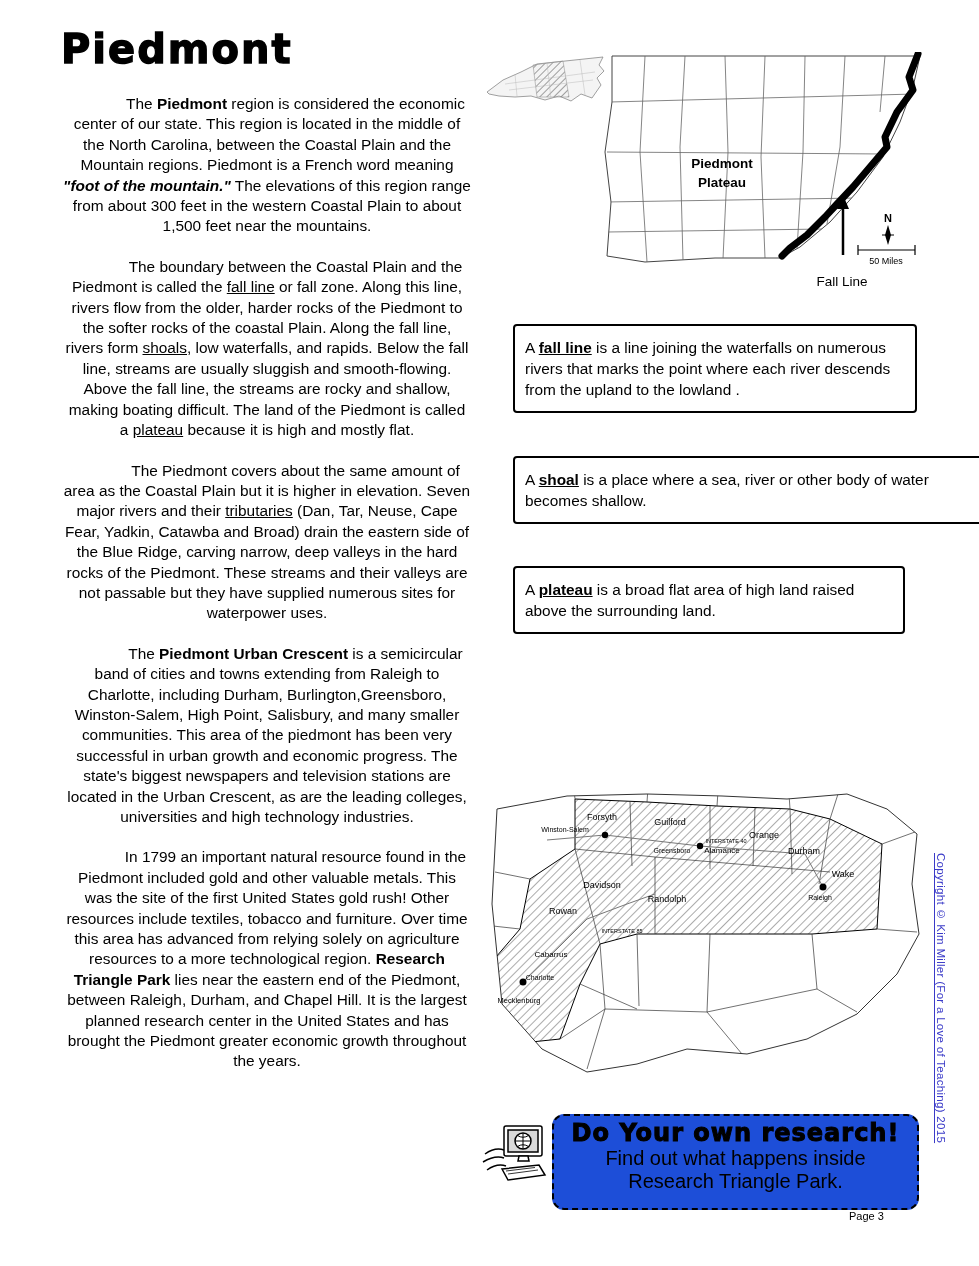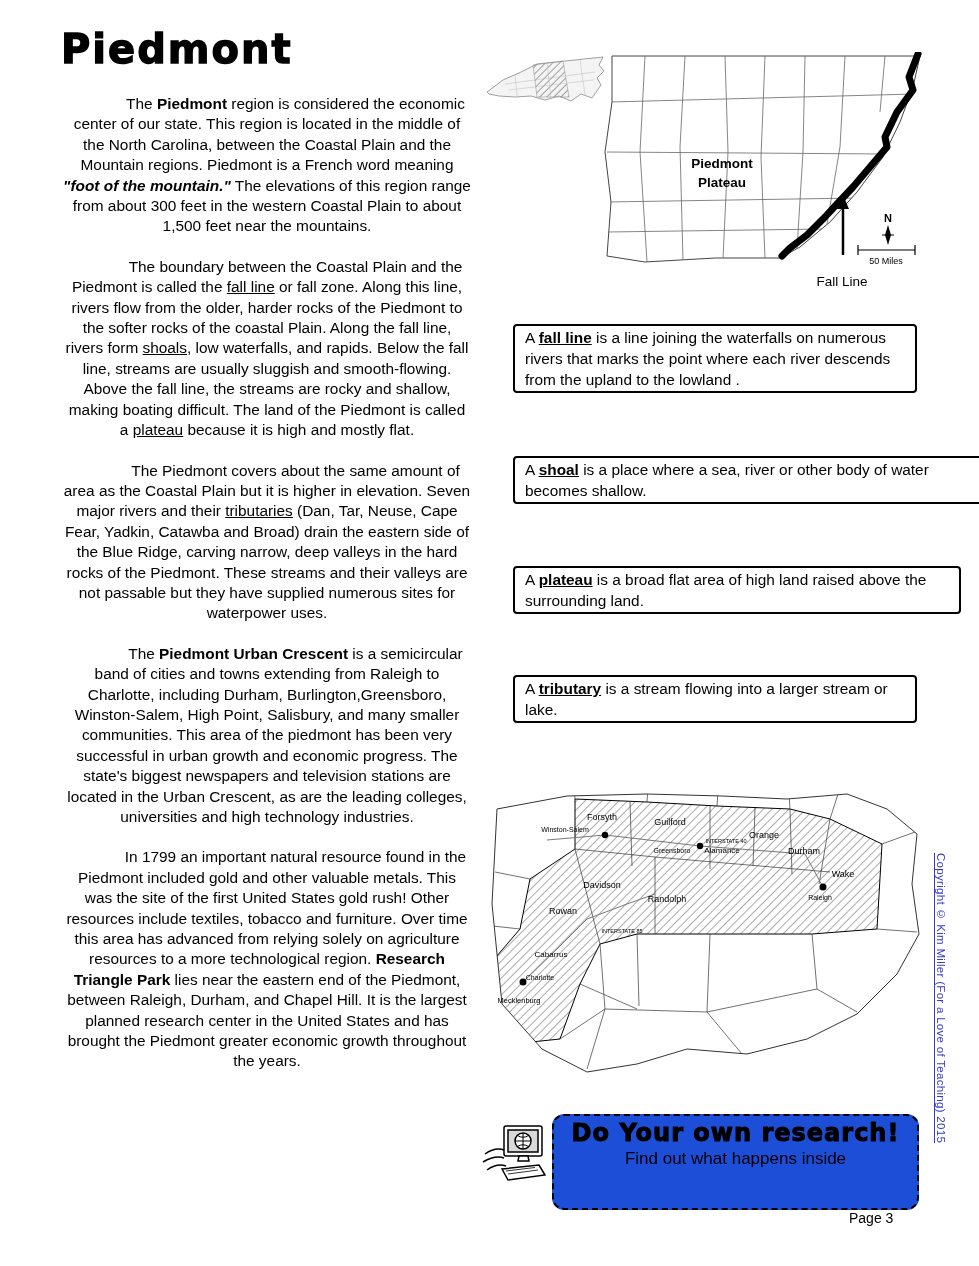--- a/index.html
+++ b/index.html
@@ -13,38 +13,38 @@
     font-family:"DejaVu Sans", sans-serif; font-size:40px; font-weight:800;
     letter-spacing:2px; -webkit-text-stroke:1.3px #000;
   }
   .text-col {
     position:absolute; left:63px; top:94px; width:408px;
     font-size:15.4px; line-height:20.4px; text-align:center;
   }
   .text-col p { margin:0 0 20px 0; text-indent:57px; }
   .defbox {
     position:absolute; border:2px solid #000; border-radius:4px;
-    padding:1px 10px; font-size:15.4px; line-height:21px; background:#fff;
+    padding:11px 10px; font-size:15.4px; line-height:21px; background:#fff;
   }
   .map-wrap { position:absolute; }
   .research-box {
     position:absolute; left:552px; top:1114px; width:367px; height:96px;
     border:2.5px dashed #000; border-radius:12px; background:#1d4ed8; padding-top:3px;
   }
   .research-title {
     text-align:center; font-family:"DejaVu Sans", sans-serif; font-size:24px;
     font-weight:800; letter-spacing:1px; -webkit-text-stroke:1px #000;
   }
-  .research-line { text-align:center; font-size:17px; line-height:23px; }
+  .research-line { text-align:center; font-size:20px; line-height:23px; }
   .copyright-vert {
     position:absolute; left:929px; top:853px; height:362px; width:18px;
     writing-mode:vertical-rl; font-size:11.5px; color:#3a3ac8;
     text-decoration:underline; letter-spacing:0.3px; white-space:nowrap;
   }
-  .page-num { position:absolute; left:849px; top:1210px; font-size:14px; }
+  .page-num { position:absolute; left:849px; top:1210px; font-size:11px; }
   svg text { font-family:"Liberation Sans", sans-serif; }
 </style>
 </head>
 <body>
 
 <div class="page">
 
   <div class="doc-title">Piedmont</div>
 
   <div class="text-col">
@@ -106,22 +106,21 @@
         <line x1="430" y1="193" x2="430" y2="203" stroke="#000" stroke-width="1.2"></line>
       </g>
       <text x="401" y="212" text-anchor="middle" font-size="9">50 Miles</text>
 
       <text x="357" y="234" text-anchor="middle" font-size="13.5">Fall Line</text>
     </svg>
   </div>
 
   <div class="defbox" style="left:513px; top:324px; width:404px;"><span>A </span><span style="font-weight: bold; text-decoration: underline;">fall line</span><span> is a line joining the waterfalls on numerous rivers that marks the point where each river descends from the upland to the lowland .</span></div>
   <div class="defbox" style="left:513px; top:456px; width:482px;"><span>A </span><span style="font-weight: bold; text-decoration: underline;">shoal</span><span> is a place where a sea, river or other body of water becomes shallow.</span></div>
-  <div class="defbox" style="left:513px; top:566px; width:448px;"><span>A </span><span style="font-weight: bold; text-decoration: underline;">plateau</span><span> is a broad flat area of high land raised above the surrounding land.</span></div>
-  <div class="defbox" style="left:513px; top:675px; width:404px;"><span>A </span><span style="font-weight: bold; text-decoration: underline;">tributary</span><span> is a stream flowing into a larger stream or lake.</span></div>
+  <div class="defbox" style="left:513px; top:566px; width:392px;"><span>A </span><span style="font-weight: bold; text-decoration: underline;">plateau</span><span> is a broad flat area of high land raised above the surrounding land.</span></div>
 
   <div class="map-wrap" style="left:487px; top:754px;">
     <svg width="438" height="325" viewBox="0 0 438 325">
       <defs>
         <pattern id="hatchC" width="6" height="6" patternUnits="userSpaceOnUse" patternTransform="rotate(45)">
           <line x1="0" y1="0" x2="0" y2="6" stroke="#444" stroke-width="0.9"></line>
         </pattern>
         <clipPath id="cmapClip">
           <polygon points="10,55 80,42 160,40 235,42 300,45 360,40 400,55 430,80 425,130 432,180 410,220 370,260 320,285 260,300 200,295 150,310 100,318 55,295 15,250 5,150"></polygon>
         </clipPath>
@@ -204,19 +203,20 @@
         <path d="M38 36 L37 41 L48 41 L47 36 Z"></path>
         <path d="M21 49 L58 45 L64 55 L27 60 Z"></path>
         <path d="M25 51 L54 47.5 M27 54 L57 50" stroke-width="0.8" fill="none"></path>
       </g>
     </svg>
   </div>
 
   <div class="research-box">
     <div class="research-title">Do Your own research!</div>
     <div class="research-line">Find out what happens inside</div>
+    <div class="research-line">Research Triangle Park.</div>
   </div>
 
   <div class="copyright-vert">Copyright © Kim Miller (For a Love of Teaching) 2015</div>
 
   <div class="page-num">Page 3</div>
 
 </div>
 
 </body></html>

